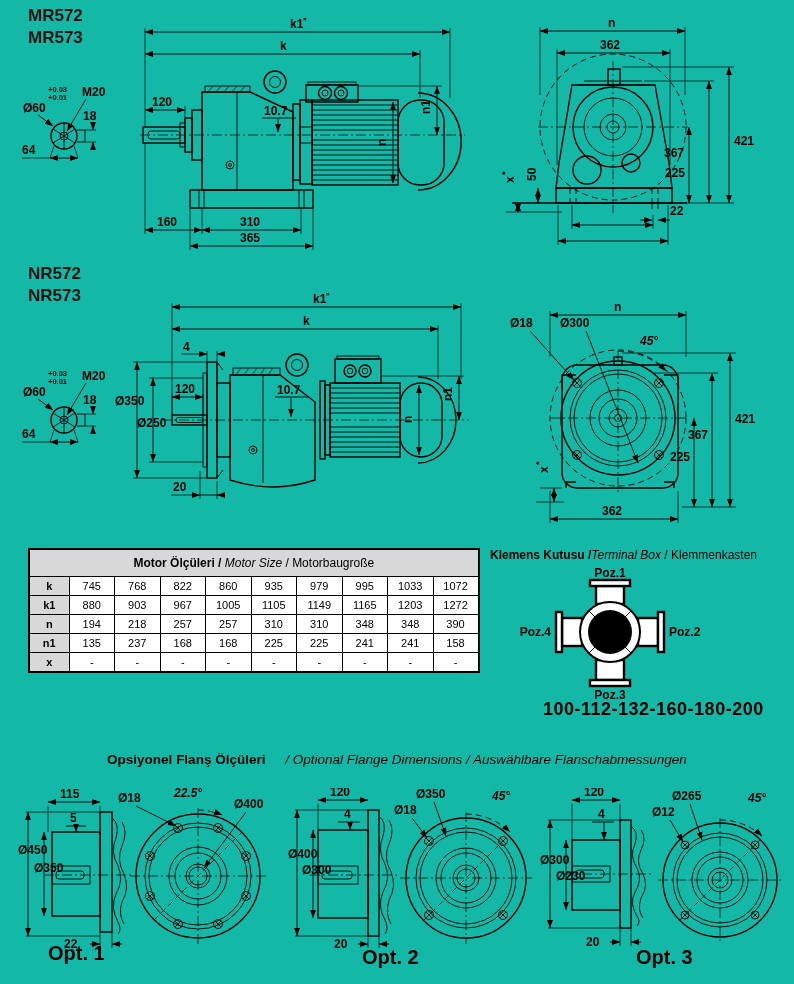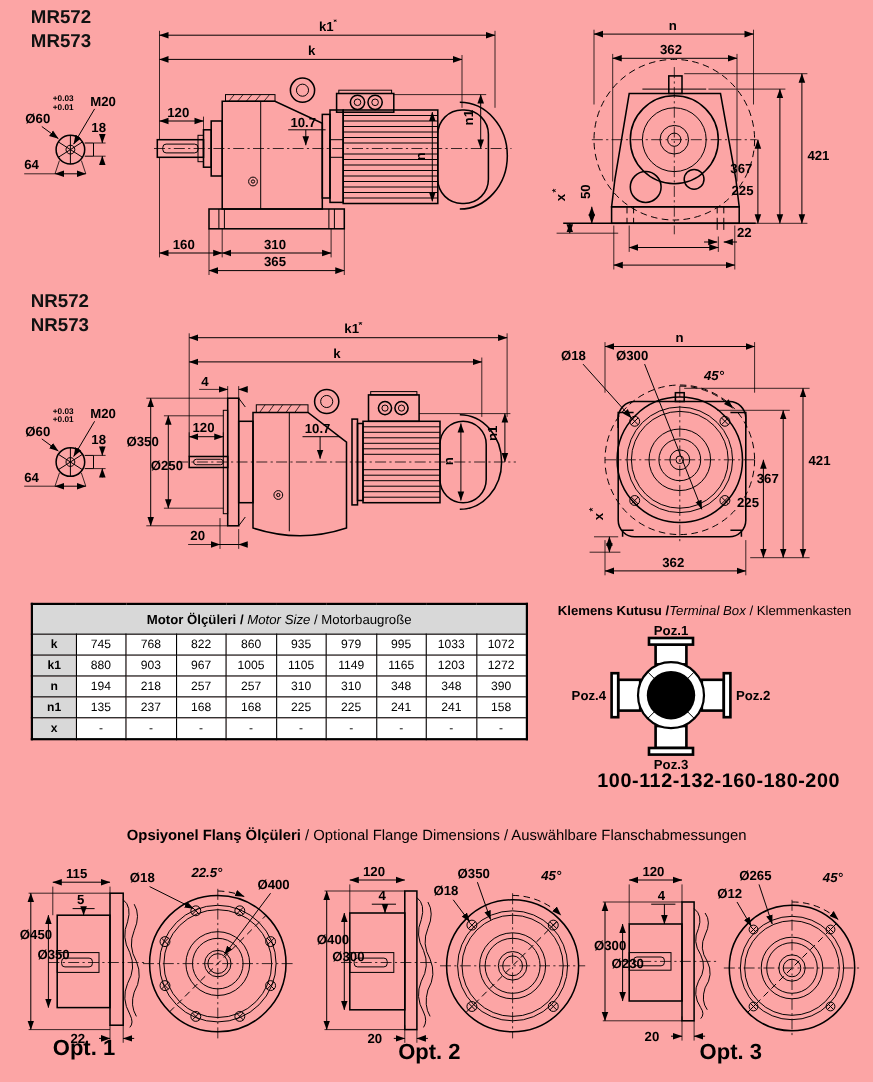--- a/index.html
+++ b/index.html
@@ -1,25 +1,25 @@
 <!DOCTYPE html>
 <html><head>
 <meta charset="utf-8">
 <style>
   html,body{margin:0;padding:0;background:#fff;}
-  #page{position:relative;width:794px;height:984px;background:#fca5a5;overflow:hidden;
+  #page{position:relative;width:794px;height:984px;background:#14b8a6;overflow:hidden;
         font-family:"Liberation Sans",sans-serif;color:#000;}
   .abs{position:absolute;}
   .model-title{font-size:17px;font-weight:bold;line-height:22px;color:#111;}
   .tri-title{font-size:12px;}
   .tri-title .b{font-weight:bold;}
   .tri-title .i{font-style:italic;}
   .flange-title{font-size:13.5px;text-align:center;width:794px;}
   .flange-title .b{font-weight:bold;}
-  .flange-title .i{}
+  .flange-title .i{font-style:italic;padding-left:16px;}
   .opt-label{font-size:20px;font-weight:bold;}
   .sizes-line{font-size:18px;font-weight:bold;letter-spacing:.5px;}
   
   table.dim-table{border-collapse:collapse;table-layout:fixed;width:450px;border:2px solid #000;}
   table.dim-table td{border:1px solid #000;text-align:center;vertical-align:middle;
      font-size:11px;padding:0;height:18px;background:#fff;}
   table.dim-table td.title{height:26px;background:#d8d8d8;font-size:12px;}
   table.dim-table td.colh{height:23px;font-weight:bold;}
   table.dim-table td.rowh{background:#d8d8d8;font-weight:bold;}
   table.dim-table td.corner{background:#d8d8d8;}
@@ -472,21 +472,21 @@
             <td>-</td>
             <td>-</td>
             <td>-</td>
             <td>-</td>
             <td>-</td>
     </tr>
   </tbody>
       </table>
 </div>
 
-<div class="abs tri-title" style="left:490px;top:548px;margin-left:17px;">
+<div class="abs tri-title" style="left:490px;top:548px;">
   <span class="b">Klemens Kutusu /</span><span class="i">Terminal Box</span><span> / Klemmenkasten</span>
 </div>
 
 <svg class="abs" style="left:505px;top:568px;" width="210" height="135" viewBox="0 0 210 135">
   <g>
 
     <g stroke="#000" stroke-width="2.4" fill="#fff">
       <rect x="91" y="18" width="28" height="18"></rect>
           <rect x="85" y="12" width="40" height="6"></rect>
       <rect x="91" y="92" width="28" height="20"></rect>

